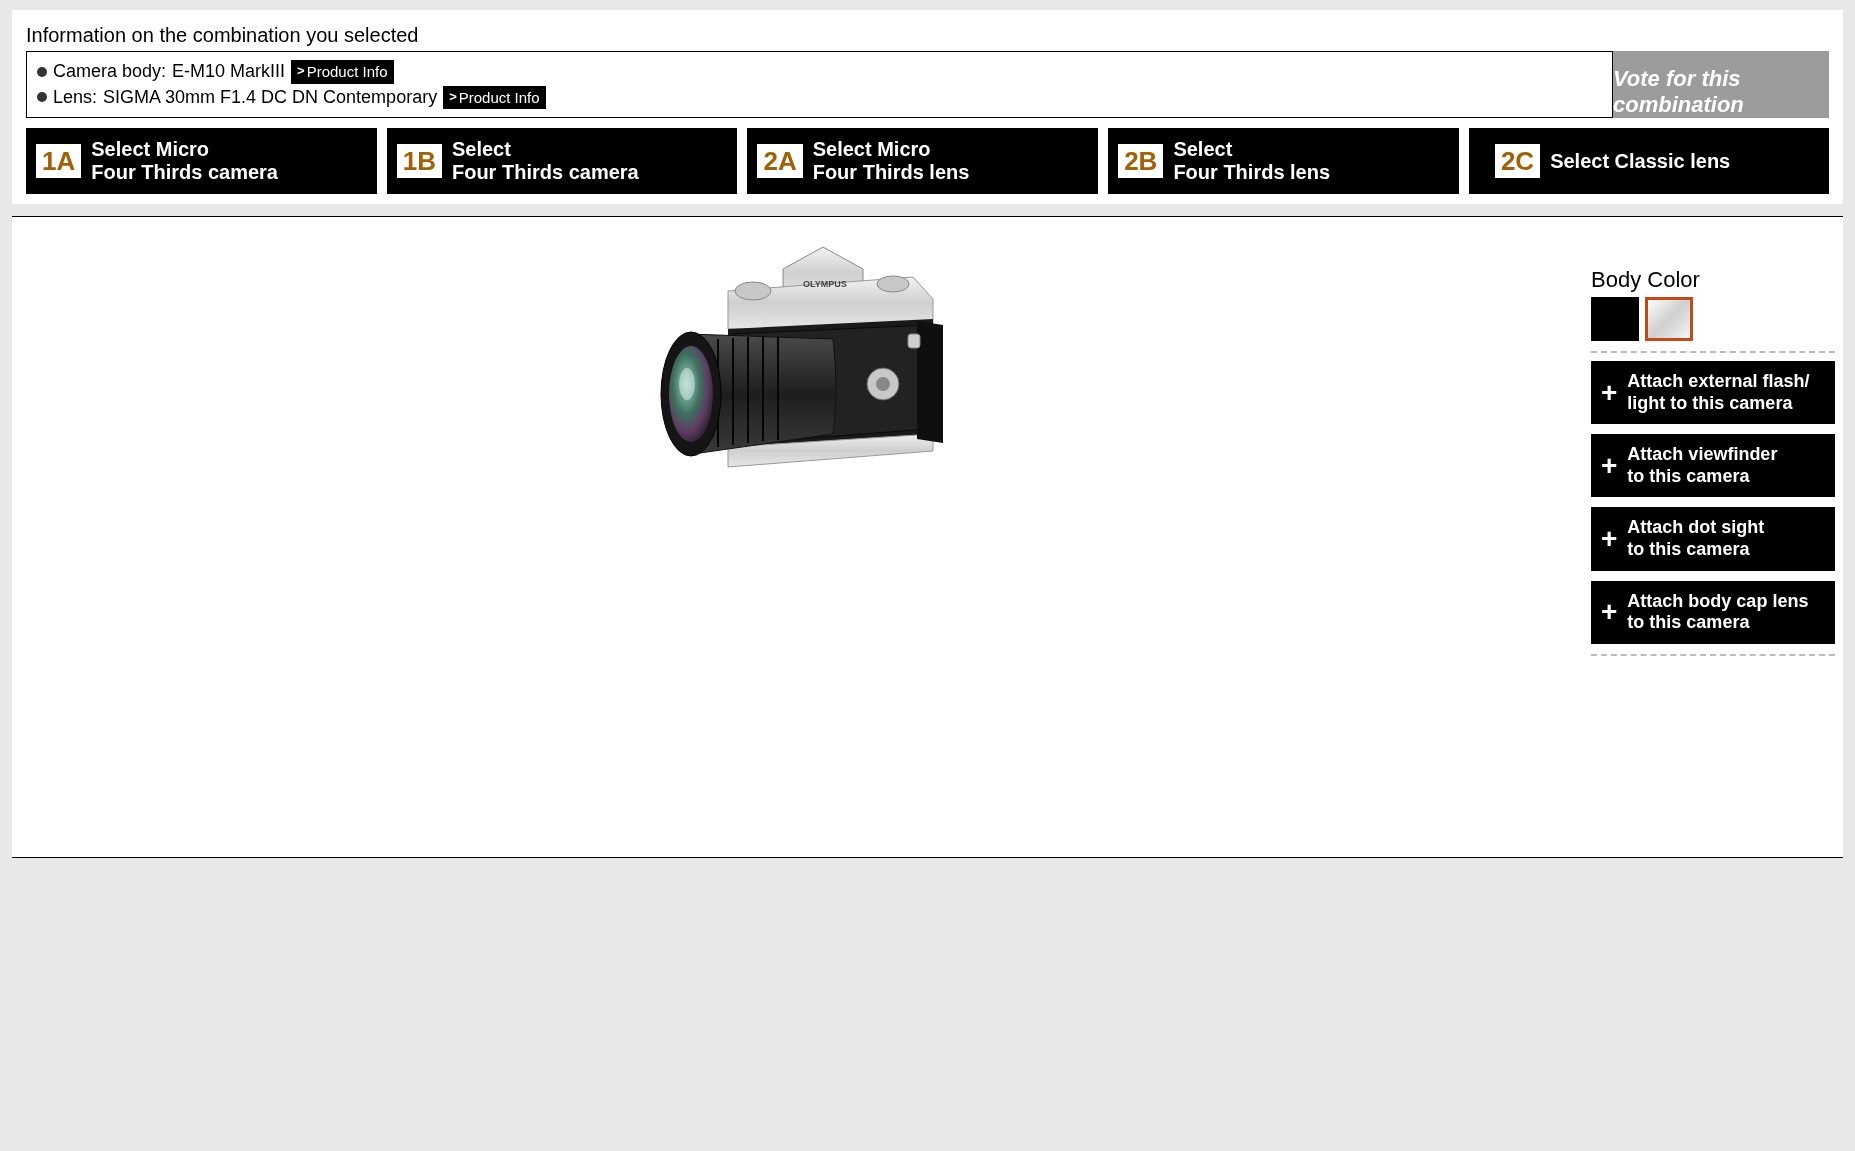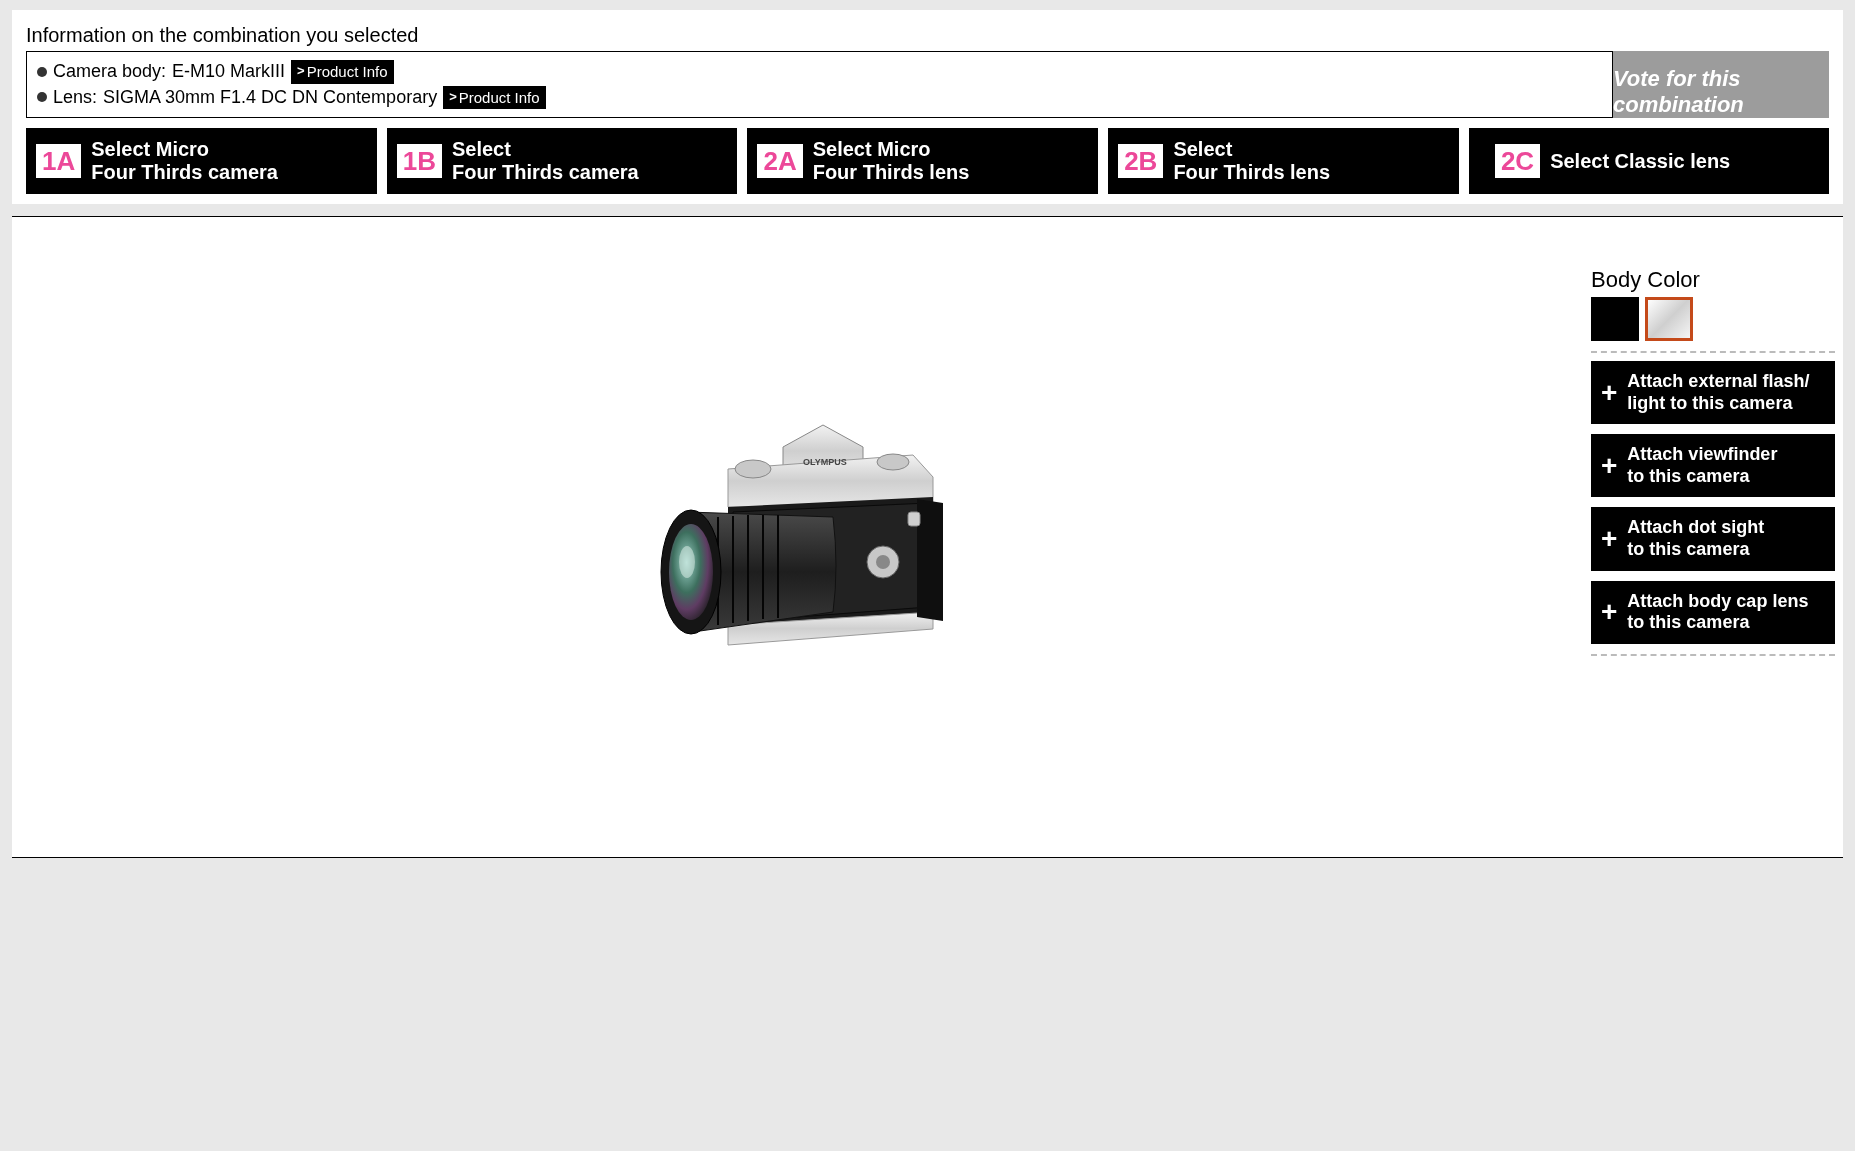--- a/index.html
+++ b/index.html
@@ -85,21 +85,21 @@
     color: #fff;
     display: flex;
     align-items: center;
     padding: 8px 10px;
     gap: 10px;
     cursor: pointer;
     min-height: 66px;
   }
   .tab-code {
     background: #fff;
-    color: #ec4899;
+    color: #a16207;
     font-size: 26px;
     font-weight: 900;
     padding: 4px 6px;
     line-height: 1;
   }
   .tab-label {
     font-size: 20px;
     font-weight: bold;
     line-height: 1.15;
   }
@@ -108,23 +108,22 @@
 
   .main-row {
     display: flex;
     margin: 12px 12px 0 12px;
     border-top: 1px solid #000;
     border-bottom: 1px solid #000;
     background: #fff;
   }
   .preview {
     flex: 1 1 auto;
-    padding: 20px;
-    display: flex;
-    align-items: center;
+    padding: 12px;
+    display: flex;
     justify-content: center;
     min-height: 640px;
   }
   .camera-illustration { position: relative; }
 
   .sidebar {
     width: 260px;
     padding: 10px 8px;
   }
   .bc-title {

